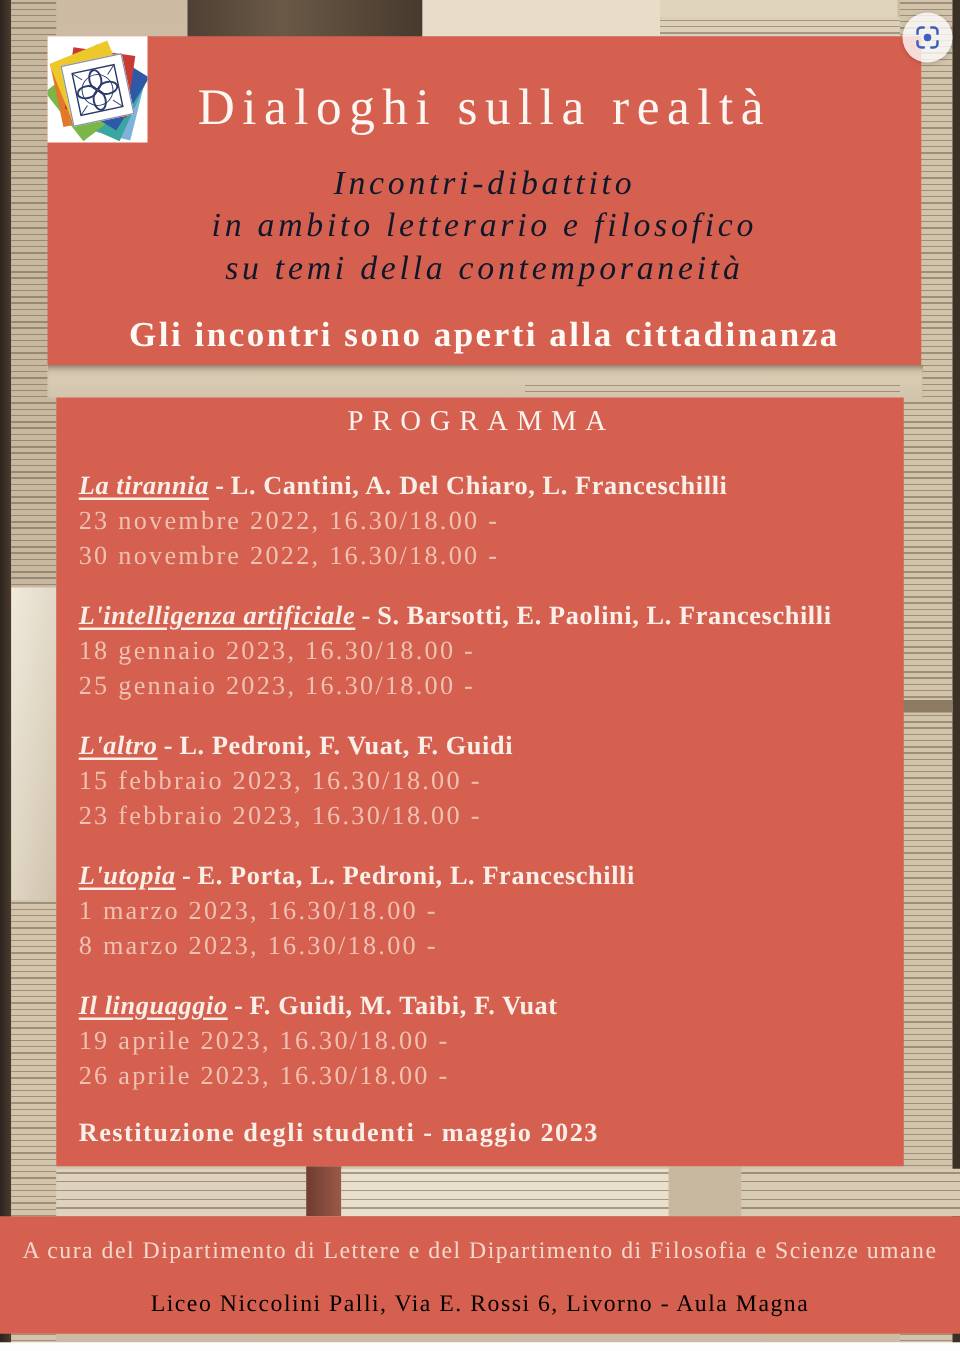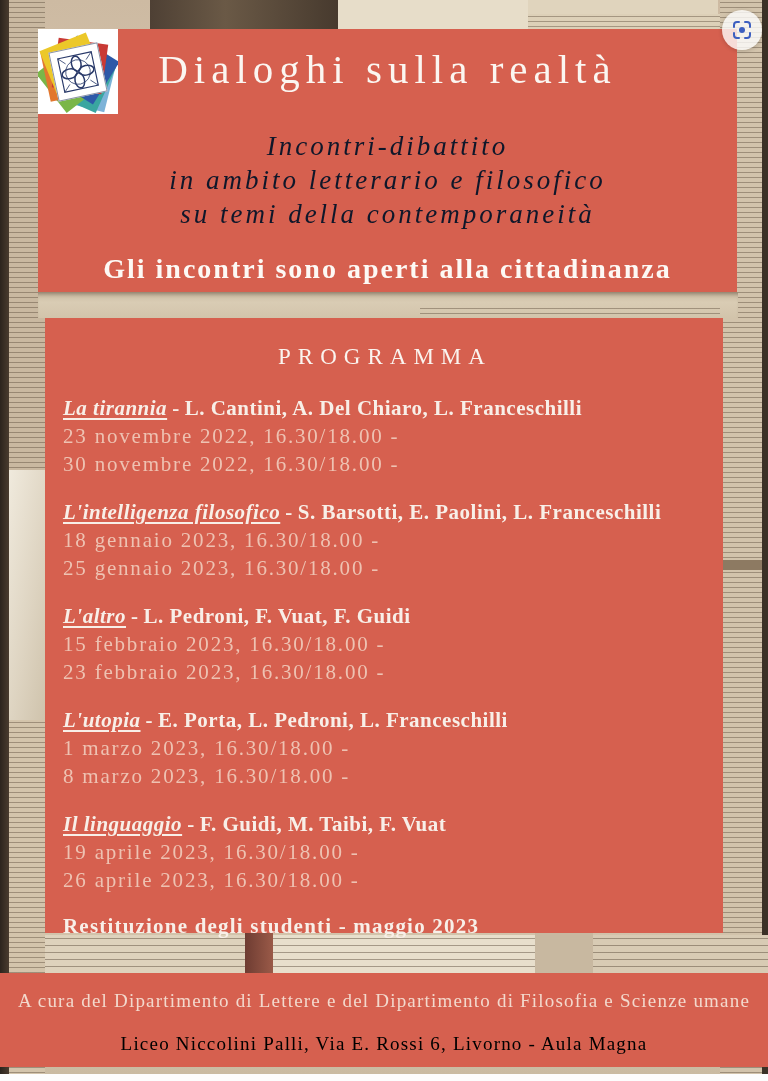--- a/index.html
+++ b/index.html
@@ -15,29 +15,29 @@
 
   
   .band{position:absolute;background:#d6604f;}
   .header-band{left:38px;top:29px;width:699px;height:263px;}
   .program-box{left:45px;top:318px;width:678px;height:615px;box-sizing:border-box;padding:6px 16px 0 18px;}
   .footer-band{left:0;top:973px;width:768px;height:94px;text-align:center;}
 
   
   .logo{position:absolute;left:0;top:0;width:80px;height:85px;background:#fff;overflow:hidden;}
   .logo .sq{position:absolute;width:50px;height:50px;left:15px;top:18px;}
-  .poster-title{position:absolute;left:0;right:0;top:16px;margin:0;text-align:center;
+  .poster-title{position:absolute;left:0;right:0;top:16px;margin:16px;text-align:center;
     font-size:41px;font-weight:400;letter-spacing:6px;color:#fbf6f1;}
   .subtitle{position:absolute;left:0;right:0;top:100px;text-align:center;font-style:italic;
     font-size:27px;line-height:34px;letter-spacing:3px;color:#0f172a;}
   .banner-line{position:absolute;left:0;right:0;top:224px;text-align:center;font-weight:700;
     font-size:28px;letter-spacing:2px;color:#fdf9f5;}
 
   
-  .prog-head{margin:20px 0 24px;text-align:center;font-size:23px;letter-spacing:7px;color:#faf4ef;}
+  .prog-head{margin:0 0 24px;text-align:center;font-size:23px;letter-spacing:7px;color:#faf4ef;}
   .event{margin-bottom:20px;}
   .event-line{line-height:28px;font-size:21px;}
   .event-title{color:#f8efe8;font-weight:700;letter-spacing:.5px;}
   .topic{font-style:italic;text-decoration:underline;text-underline-offset:3px;}
   .sep{margin:0 5px;}
   .event-date{color:#eec2b2;letter-spacing:1.8px;font-variant-numeric:oldstyle-nums;}
   .closing{font-size:21px;font-weight:700;letter-spacing:1.2px;color:#f8efe8;}
 
   
   .footer-l1{margin-top:17px;font-size:19px;letter-spacing:1.2px;color:#f3d9cd;}
@@ -127,21 +127,21 @@
     <div class="event">
       <div class="event-line event-title">
         <span class="topic">La tirannia</span><span class="sep">-</span><span>L. Cantini, A. Del Chiaro, L. Franceschilli</span>
       </div>
       <div class="event-line event-date">23 novembre 2022, 16.30/18.00 -</div>
       <div class="event-line event-date">30 novembre 2022, 16.30/18.00 -</div>
     </div>
 
     <div class="event">
       <div class="event-line event-title">
-        <span class="topic">L'intelligenza filosofico</span><span class="sep">-</span><span>S. Barsotti, E. Paolini, L. Franceschilli</span>
+        <span class="topic">L'intelligenza artificiale</span><span class="sep">-</span><span>S. Barsotti, E. Paolini, L. Franceschilli</span>
       </div>
       <div class="event-line event-date">18 gennaio 2023, 16.30/18.00 -</div>
       <div class="event-line event-date">25 gennaio 2023, 16.30/18.00 -</div>
     </div>
 
     <div class="event">
       <div class="event-line event-title">
         <span class="topic">L'altro</span><span class="sep">-</span><span>L. Pedroni, F. Vuat, F. Guidi</span>
       </div>
       <div class="event-line event-date">15 febbraio 2023, 16.30/18.00 -</div>

